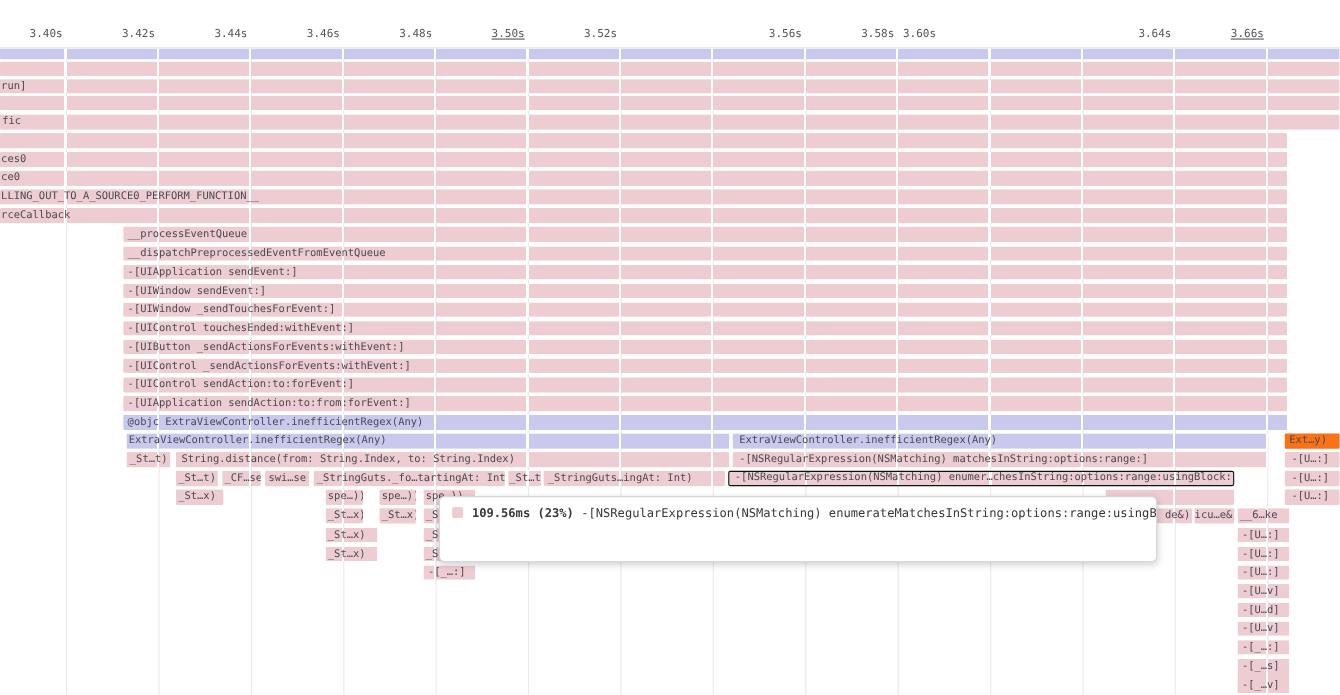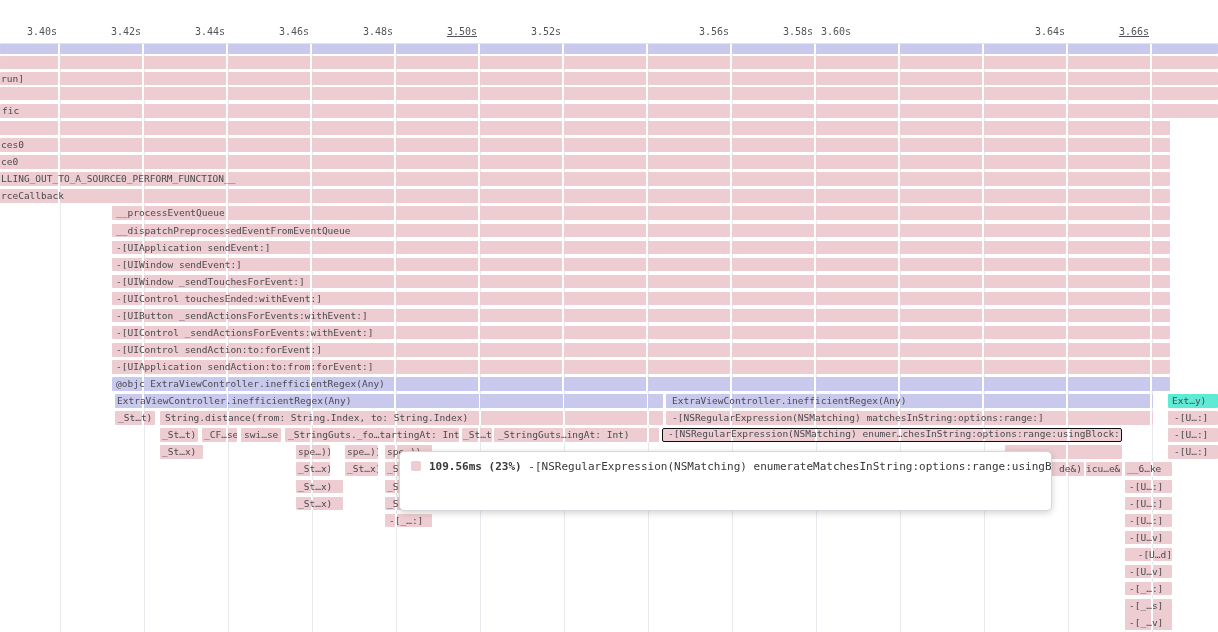--- a/index.html
+++ b/index.html
@@ -59,21 +59,21 @@
       <div class="bar" style="left: 112px; top: 257.6px; width: 1058px; height: 13.5px; line-height: 13.5px; background-color: rgb(237, 205, 209); background-image: linear-gradient(to right, transparent 0px, transparent 30.5px, rgb(255, 255, 255) 30.5px, rgb(255, 255, 255) 32.5px, transparent 32.5px, transparent 114.5px, rgb(255, 255, 255) 114.5px, rgb(255, 255, 255) 116.5px, transparent 116.5px, transparent 198.5px, rgb(255, 255, 255) 198.5px, rgb(255, 255, 255) 200.5px, transparent 200.5px, transparent 282.5px, rgb(255, 255, 255) 282.5px, rgb(255, 255, 255) 284.5px, transparent 284.5px, transparent 366.5px, rgb(255, 255, 255) 366.5px, rgb(255, 255, 255) 368.5px, transparent 368.5px, transparent 450.5px, rgb(255, 255, 255) 450.5px, rgb(255, 255, 255) 452.5px, transparent 452.5px, transparent 534.5px, rgb(255, 255, 255) 534.5px, rgb(255, 255, 255) 536.5px, transparent 536.5px, transparent 618.5px, rgb(255, 255, 255) 618.5px, rgb(255, 255, 255) 620.5px, transparent 620.5px, transparent 702.5px, rgb(255, 255, 255) 702.5px, rgb(255, 255, 255) 704.5px, transparent 704.5px, transparent 786.5px, rgb(255, 255, 255) 786.5px, rgb(255, 255, 255) 788.5px, transparent 788.5px, transparent 870.5px, rgb(255, 255, 255) 870.5px, rgb(255, 255, 255) 872.5px, transparent 872.5px, transparent 954.5px, rgb(255, 255, 255) 954.5px, rgb(255, 255, 255) 956.5px, transparent 956.5px, transparent 1038.5px, rgb(255, 255, 255) 1038.5px, rgb(255, 255, 255) 1040.5px, transparent 1040.5px, transparent 1058px); padding-left: 4px;">-[UIWindow sendEvent:]</div>
       <div class="bar" style="left: 112px; top: 274.7px; width: 1058px; height: 13.5px; line-height: 13.5px; background-color: rgb(237, 205, 209); background-image: linear-gradient(to right, transparent 0px, transparent 30.5px, rgb(255, 255, 255) 30.5px, rgb(255, 255, 255) 32.5px, transparent 32.5px, transparent 114.5px, rgb(255, 255, 255) 114.5px, rgb(255, 255, 255) 116.5px, transparent 116.5px, transparent 198.5px, rgb(255, 255, 255) 198.5px, rgb(255, 255, 255) 200.5px, transparent 200.5px, transparent 282.5px, rgb(255, 255, 255) 282.5px, rgb(255, 255, 255) 284.5px, transparent 284.5px, transparent 366.5px, rgb(255, 255, 255) 366.5px, rgb(255, 255, 255) 368.5px, transparent 368.5px, transparent 450.5px, rgb(255, 255, 255) 450.5px, rgb(255, 255, 255) 452.5px, transparent 452.5px, transparent 534.5px, rgb(255, 255, 255) 534.5px, rgb(255, 255, 255) 536.5px, transparent 536.5px, transparent 618.5px, rgb(255, 255, 255) 618.5px, rgb(255, 255, 255) 620.5px, transparent 620.5px, transparent 702.5px, rgb(255, 255, 255) 702.5px, rgb(255, 255, 255) 704.5px, transparent 704.5px, transparent 786.5px, rgb(255, 255, 255) 786.5px, rgb(255, 255, 255) 788.5px, transparent 788.5px, transparent 870.5px, rgb(255, 255, 255) 870.5px, rgb(255, 255, 255) 872.5px, transparent 872.5px, transparent 954.5px, rgb(255, 255, 255) 954.5px, rgb(255, 255, 255) 956.5px, transparent 956.5px, transparent 1038.5px, rgb(255, 255, 255) 1038.5px, rgb(255, 255, 255) 1040.5px, transparent 1040.5px, transparent 1058px); padding-left: 4px;">-[UIWindow _sendTouchesForEvent:]</div>
       <div class="bar" style="left: 112px; top: 291.8px; width: 1058px; height: 13.5px; line-height: 13.5px; background-color: rgb(237, 205, 209); background-image: linear-gradient(to right, transparent 0px, transparent 30.5px, rgb(255, 255, 255) 30.5px, rgb(255, 255, 255) 32.5px, transparent 32.5px, transparent 114.5px, rgb(255, 255, 255) 114.5px, rgb(255, 255, 255) 116.5px, transparent 116.5px, transparent 198.5px, rgb(255, 255, 255) 198.5px, rgb(255, 255, 255) 200.5px, transparent 200.5px, transparent 282.5px, rgb(255, 255, 255) 282.5px, rgb(255, 255, 255) 284.5px, transparent 284.5px, transparent 366.5px, rgb(255, 255, 255) 366.5px, rgb(255, 255, 255) 368.5px, transparent 368.5px, transparent 450.5px, rgb(255, 255, 255) 450.5px, rgb(255, 255, 255) 452.5px, transparent 452.5px, transparent 534.5px, rgb(255, 255, 255) 534.5px, rgb(255, 255, 255) 536.5px, transparent 536.5px, transparent 618.5px, rgb(255, 255, 255) 618.5px, rgb(255, 255, 255) 620.5px, transparent 620.5px, transparent 702.5px, rgb(255, 255, 255) 702.5px, rgb(255, 255, 255) 704.5px, transparent 704.5px, transparent 786.5px, rgb(255, 255, 255) 786.5px, rgb(255, 255, 255) 788.5px, transparent 788.5px, transparent 870.5px, rgb(255, 255, 255) 870.5px, rgb(255, 255, 255) 872.5px, transparent 872.5px, transparent 954.5px, rgb(255, 255, 255) 954.5px, rgb(255, 255, 255) 956.5px, transparent 956.5px, transparent 1038.5px, rgb(255, 255, 255) 1038.5px, rgb(255, 255, 255) 1040.5px, transparent 1040.5px, transparent 1058px); padding-left: 4px;">-[UIControl touchesEnded:withEvent:]</div>
       <div class="bar" style="left: 112px; top: 308.8px; width: 1058px; height: 13.5px; line-height: 13.5px; background-color: rgb(237, 205, 209); background-image: linear-gradient(to right, transparent 0px, transparent 30.5px, rgb(255, 255, 255) 30.5px, rgb(255, 255, 255) 32.5px, transparent 32.5px, transparent 114.5px, rgb(255, 255, 255) 114.5px, rgb(255, 255, 255) 116.5px, transparent 116.5px, transparent 198.5px, rgb(255, 255, 255) 198.5px, rgb(255, 255, 255) 200.5px, transparent 200.5px, transparent 282.5px, rgb(255, 255, 255) 282.5px, rgb(255, 255, 255) 284.5px, transparent 284.5px, transparent 366.5px, rgb(255, 255, 255) 366.5px, rgb(255, 255, 255) 368.5px, transparent 368.5px, transparent 450.5px, rgb(255, 255, 255) 450.5px, rgb(255, 255, 255) 452.5px, transparent 452.5px, transparent 534.5px, rgb(255, 255, 255) 534.5px, rgb(255, 255, 255) 536.5px, transparent 536.5px, transparent 618.5px, rgb(255, 255, 255) 618.5px, rgb(255, 255, 255) 620.5px, transparent 620.5px, transparent 702.5px, rgb(255, 255, 255) 702.5px, rgb(255, 255, 255) 704.5px, transparent 704.5px, transparent 786.5px, rgb(255, 255, 255) 786.5px, rgb(255, 255, 255) 788.5px, transparent 788.5px, transparent 870.5px, rgb(255, 255, 255) 870.5px, rgb(255, 255, 255) 872.5px, transparent 872.5px, transparent 954.5px, rgb(255, 255, 255) 954.5px, rgb(255, 255, 255) 956.5px, transparent 956.5px, transparent 1038.5px, rgb(255, 255, 255) 1038.5px, rgb(255, 255, 255) 1040.5px, transparent 1040.5px, transparent 1058px); padding-left: 4px;">-[UIButton _sendActionsForEvents:withEvent:]</div>
       <div class="bar" style="left: 112px; top: 325.9px; width: 1058px; height: 13.5px; line-height: 13.5px; background-color: rgb(237, 205, 209); background-image: linear-gradient(to right, transparent 0px, transparent 30.5px, rgb(255, 255, 255) 30.5px, rgb(255, 255, 255) 32.5px, transparent 32.5px, transparent 114.5px, rgb(255, 255, 255) 114.5px, rgb(255, 255, 255) 116.5px, transparent 116.5px, transparent 198.5px, rgb(255, 255, 255) 198.5px, rgb(255, 255, 255) 200.5px, transparent 200.5px, transparent 282.5px, rgb(255, 255, 255) 282.5px, rgb(255, 255, 255) 284.5px, transparent 284.5px, transparent 366.5px, rgb(255, 255, 255) 366.5px, rgb(255, 255, 255) 368.5px, transparent 368.5px, transparent 450.5px, rgb(255, 255, 255) 450.5px, rgb(255, 255, 255) 452.5px, transparent 452.5px, transparent 534.5px, rgb(255, 255, 255) 534.5px, rgb(255, 255, 255) 536.5px, transparent 536.5px, transparent 618.5px, rgb(255, 255, 255) 618.5px, rgb(255, 255, 255) 620.5px, transparent 620.5px, transparent 702.5px, rgb(255, 255, 255) 702.5px, rgb(255, 255, 255) 704.5px, transparent 704.5px, transparent 786.5px, rgb(255, 255, 255) 786.5px, rgb(255, 255, 255) 788.5px, transparent 788.5px, transparent 870.5px, rgb(255, 255, 255) 870.5px, rgb(255, 255, 255) 872.5px, transparent 872.5px, transparent 954.5px, rgb(255, 255, 255) 954.5px, rgb(255, 255, 255) 956.5px, transparent 956.5px, transparent 1038.5px, rgb(255, 255, 255) 1038.5px, rgb(255, 255, 255) 1040.5px, transparent 1040.5px, transparent 1058px); padding-left: 4px;">-[UIControl _sendActionsForEvents:withEvent:]</div>
       <div class="bar" style="left: 112px; top: 343px; width: 1058px; height: 13.5px; line-height: 13.5px; background-color: rgb(237, 205, 209); background-image: linear-gradient(to right, transparent 0px, transparent 30.5px, rgb(255, 255, 255) 30.5px, rgb(255, 255, 255) 32.5px, transparent 32.5px, transparent 114.5px, rgb(255, 255, 255) 114.5px, rgb(255, 255, 255) 116.5px, transparent 116.5px, transparent 198.5px, rgb(255, 255, 255) 198.5px, rgb(255, 255, 255) 200.5px, transparent 200.5px, transparent 282.5px, rgb(255, 255, 255) 282.5px, rgb(255, 255, 255) 284.5px, transparent 284.5px, transparent 366.5px, rgb(255, 255, 255) 366.5px, rgb(255, 255, 255) 368.5px, transparent 368.5px, transparent 450.5px, rgb(255, 255, 255) 450.5px, rgb(255, 255, 255) 452.5px, transparent 452.5px, transparent 534.5px, rgb(255, 255, 255) 534.5px, rgb(255, 255, 255) 536.5px, transparent 536.5px, transparent 618.5px, rgb(255, 255, 255) 618.5px, rgb(255, 255, 255) 620.5px, transparent 620.5px, transparent 702.5px, rgb(255, 255, 255) 702.5px, rgb(255, 255, 255) 704.5px, transparent 704.5px, transparent 786.5px, rgb(255, 255, 255) 786.5px, rgb(255, 255, 255) 788.5px, transparent 788.5px, transparent 870.5px, rgb(255, 255, 255) 870.5px, rgb(255, 255, 255) 872.5px, transparent 872.5px, transparent 954.5px, rgb(255, 255, 255) 954.5px, rgb(255, 255, 255) 956.5px, transparent 956.5px, transparent 1038.5px, rgb(255, 255, 255) 1038.5px, rgb(255, 255, 255) 1040.5px, transparent 1040.5px, transparent 1058px); padding-left: 4px;">-[UIControl sendAction:to:forEvent:]</div>
       <div class="bar" style="left: 112px; top: 360px; width: 1058px; height: 13.5px; line-height: 13.5px; background-color: rgb(237, 205, 209); background-image: linear-gradient(to right, transparent 0px, transparent 30.5px, rgb(255, 255, 255) 30.5px, rgb(255, 255, 255) 32.5px, transparent 32.5px, transparent 114.5px, rgb(255, 255, 255) 114.5px, rgb(255, 255, 255) 116.5px, transparent 116.5px, transparent 198.5px, rgb(255, 255, 255) 198.5px, rgb(255, 255, 255) 200.5px, transparent 200.5px, transparent 282.5px, rgb(255, 255, 255) 282.5px, rgb(255, 255, 255) 284.5px, transparent 284.5px, transparent 366.5px, rgb(255, 255, 255) 366.5px, rgb(255, 255, 255) 368.5px, transparent 368.5px, transparent 450.5px, rgb(255, 255, 255) 450.5px, rgb(255, 255, 255) 452.5px, transparent 452.5px, transparent 534.5px, rgb(255, 255, 255) 534.5px, rgb(255, 255, 255) 536.5px, transparent 536.5px, transparent 618.5px, rgb(255, 255, 255) 618.5px, rgb(255, 255, 255) 620.5px, transparent 620.5px, transparent 702.5px, rgb(255, 255, 255) 702.5px, rgb(255, 255, 255) 704.5px, transparent 704.5px, transparent 786.5px, rgb(255, 255, 255) 786.5px, rgb(255, 255, 255) 788.5px, transparent 788.5px, transparent 870.5px, rgb(255, 255, 255) 870.5px, rgb(255, 255, 255) 872.5px, transparent 872.5px, transparent 954.5px, rgb(255, 255, 255) 954.5px, rgb(255, 255, 255) 956.5px, transparent 956.5px, transparent 1038.5px, rgb(255, 255, 255) 1038.5px, rgb(255, 255, 255) 1040.5px, transparent 1040.5px, transparent 1058px); padding-left: 4px;">-[UIApplication sendAction:to:from:forEvent:]</div>
       <div class="bar" style="left: 112px; top: 377.1px; width: 1058px; height: 13.5px; line-height: 13.5px; background-color: rgb(201, 201, 238); background-image: linear-gradient(to right, transparent 0px, transparent 30.5px, rgb(255, 255, 255) 30.5px, rgb(255, 255, 255) 32.5px, transparent 32.5px, transparent 114.5px, rgb(255, 255, 255) 114.5px, rgb(255, 255, 255) 116.5px, transparent 116.5px, transparent 198.5px, rgb(255, 255, 255) 198.5px, rgb(255, 255, 255) 200.5px, transparent 200.5px, transparent 282.5px, rgb(255, 255, 255) 282.5px, rgb(255, 255, 255) 284.5px, transparent 284.5px, transparent 366.5px, rgb(255, 255, 255) 366.5px, rgb(255, 255, 255) 368.5px, transparent 368.5px, transparent 450.5px, rgb(255, 255, 255) 450.5px, rgb(255, 255, 255) 452.5px, transparent 452.5px, transparent 534.5px, rgb(255, 255, 255) 534.5px, rgb(255, 255, 255) 536.5px, transparent 536.5px, transparent 618.5px, rgb(255, 255, 255) 618.5px, rgb(255, 255, 255) 620.5px, transparent 620.5px, transparent 702.5px, rgb(255, 255, 255) 702.5px, rgb(255, 255, 255) 704.5px, transparent 704.5px, transparent 786.5px, rgb(255, 255, 255) 786.5px, rgb(255, 255, 255) 788.5px, transparent 788.5px, transparent 870.5px, rgb(255, 255, 255) 870.5px, rgb(255, 255, 255) 872.5px, transparent 872.5px, transparent 954.5px, rgb(255, 255, 255) 954.5px, rgb(255, 255, 255) 956.5px, transparent 956.5px, transparent 1038.5px, rgb(255, 255, 255) 1038.5px, rgb(255, 255, 255) 1040.5px, transparent 1040.5px, transparent 1058px); padding-left: 4px;">@objc ExtraViewController.inefficientRegex(Any)</div>
       <div class="bar" style="left: 115px; top: 394.2px; width: 548px; height: 13.5px; line-height: 13.5px; background-color: rgb(201, 201, 238); background-image: linear-gradient(to right, transparent 0px, transparent 27.5px, rgb(255, 255, 255) 27.5px, rgb(255, 255, 255) 29.5px, transparent 29.5px, transparent 111.5px, rgb(255, 255, 255) 111.5px, rgb(255, 255, 255) 113.5px, transparent 113.5px, transparent 195.5px, rgb(255, 255, 255) 195.5px, rgb(255, 255, 255) 197.5px, transparent 197.5px, transparent 279.5px, rgb(255, 255, 255) 279.5px, rgb(255, 255, 255) 281.5px, transparent 281.5px, transparent 363.5px, rgb(255, 255, 255) 363.5px, rgb(255, 255, 255) 365.5px, transparent 365.5px, transparent 447.5px, rgb(255, 255, 255) 447.5px, rgb(255, 255, 255) 449.5px, transparent 449.5px, transparent 531.5px, rgb(255, 255, 255) 531.5px, rgb(255, 255, 255) 533.5px, transparent 533.5px, transparent 548px); padding-left: 2px;">ExtraViewController.inefficientRegex(Any)</div>
       <div class="bar" style="left: 666px; top: 394.2px; width: 487px; height: 13.5px; line-height: 13.5px; background-color: rgb(201, 201, 238); background-image: linear-gradient(to right, transparent 0px, transparent 64.5px, rgb(255, 255, 255) 64.5px, rgb(255, 255, 255) 66.5px, transparent 66.5px, transparent 148.5px, rgb(255, 255, 255) 148.5px, rgb(255, 255, 255) 150.5px, transparent 150.5px, transparent 232.5px, rgb(255, 255, 255) 232.5px, rgb(255, 255, 255) 234.5px, transparent 234.5px, transparent 316.5px, rgb(255, 255, 255) 316.5px, rgb(255, 255, 255) 318.5px, transparent 318.5px, transparent 400.5px, rgb(255, 255, 255) 400.5px, rgb(255, 255, 255) 402.5px, transparent 402.5px, transparent 484.5px, rgb(255, 255, 255) 484.5px, rgb(255, 255, 255) 486.5px, transparent 486.5px, transparent 487px); padding-left: 6px;">ExtraViewController.inefficientRegex(Any)</div>
-      <div class="bar" style="left: 1168px; top: 394.2px; width: 50px; height: 13.5px; line-height: 13.5px; background-color: #5eead4; padding-left: 4px;">Ext…y)</div>
+      <div class="bar" style="left: 1168px; top: 394.2px; width: 50px; height: 13.5px; line-height: 13.5px; background-color: #f97316; padding-left: 4px;">Ext…y)</div>
       <div class="bar" style="left: 115px; top: 411.2px; width: 40px; height: 13.5px; line-height: 13.5px; background-color: rgb(237, 205, 209); background-image: linear-gradient(to right, transparent 0px, transparent 27.5px, rgb(255, 255, 255) 27.5px, rgb(255, 255, 255) 29.5px, transparent 29.5px, transparent 40px); padding-left: 3px;">_St…t)</div>
       <div class="bar" style="left: 160px; top: 411.2px; width: 503px; height: 13.5px; line-height: 13.5px; background-color: rgb(237, 205, 209); background-image: linear-gradient(to right, transparent 0px, transparent 66.5px, rgb(255, 255, 255) 66.5px, rgb(255, 255, 255) 68.5px, transparent 68.5px, transparent 150.5px, rgb(255, 255, 255) 150.5px, rgb(255, 255, 255) 152.5px, transparent 152.5px, transparent 234.5px, rgb(255, 255, 255) 234.5px, rgb(255, 255, 255) 236.5px, transparent 236.5px, transparent 318.5px, rgb(255, 255, 255) 318.5px, rgb(255, 255, 255) 320.5px, transparent 320.5px, transparent 402.5px, rgb(255, 255, 255) 402.5px, rgb(255, 255, 255) 404.5px, transparent 404.5px, transparent 486.5px, rgb(255, 255, 255) 486.5px, rgb(255, 255, 255) 488.5px, transparent 488.5px, transparent 503px); padding-left: 5px;">String.distance(from: String.Index, to: String.Index)</div>
       <div class="bar" style="left: 666px; top: 411.2px; width: 487px; height: 13.5px; line-height: 13.5px; background-color: rgb(237, 205, 209); background-image: linear-gradient(to right, transparent 0px, transparent 64.5px, rgb(255, 255, 255) 64.5px, rgb(255, 255, 255) 66.5px, transparent 66.5px, transparent 148.5px, rgb(255, 255, 255) 148.5px, rgb(255, 255, 255) 150.5px, transparent 150.5px, transparent 232.5px, rgb(255, 255, 255) 232.5px, rgb(255, 255, 255) 234.5px, transparent 234.5px, transparent 316.5px, rgb(255, 255, 255) 316.5px, rgb(255, 255, 255) 318.5px, transparent 318.5px, transparent 400.5px, rgb(255, 255, 255) 400.5px, rgb(255, 255, 255) 402.5px, transparent 402.5px, transparent 484.5px, rgb(255, 255, 255) 484.5px, rgb(255, 255, 255) 486.5px, transparent 486.5px, transparent 487px); padding-left: 6px;">-[NSRegularExpression(NSMatching) matchesInString:options:range:]</div>
       <div class="bar" style="left: 1168px; top: 411.2px; width: 50px; height: 13.5px; line-height: 13.5px; background-color: rgb(237, 205, 209); padding-left: 6px;">-[U…:]</div>
       <div class="bar" style="left: 160px; top: 428.3px; width: 38px; height: 13.5px; line-height: 13.5px; background-color: rgb(237, 205, 209); padding-left: 2px;">_St…t)</div>
       <div class="bar" style="left: 202px; top: 428.3px; width: 35px; height: 13.5px; line-height: 13.5px; background-color: rgb(237, 205, 209); background-image: linear-gradient(to right, transparent 0px, transparent 24.5px, rgb(255, 255, 255) 24.5px, rgb(255, 255, 255) 26.5px, transparent 26.5px, transparent 35px); padding-left: 2px;">_CF…se</div>
       <div class="bar" style="left: 241px; top: 428.3px; width: 40px; height: 13.5px; line-height: 13.5px; background-color: rgb(237, 205, 209); padding-left: 3px;">swi…se</div>
       <div class="bar" style="left: 285px; top: 428.3px; width: 174px; height: 13.5px; line-height: 13.5px; background-color: rgb(237, 205, 209); background-image: linear-gradient(to right, transparent 0px, transparent 25.5px, rgb(255, 255, 255) 25.5px, rgb(255, 255, 255) 27.5px, transparent 27.5px, transparent 109.5px, rgb(255, 255, 255) 109.5px, rgb(255, 255, 255) 111.5px, transparent 111.5px, transparent 174px); padding-left: 3px;">_StringGuts._fo…tartingAt: Int)</div>
       <div class="bar" style="left: 462px; top: 428.3px; width: 30px; height: 13.5px; line-height: 13.5px; background-color: rgb(237, 205, 209); background-image: linear-gradient(to right, transparent 0px, transparent 16.5px, rgb(255, 255, 255) 16.5px, rgb(255, 255, 255) 18.5px, transparent 18.5px, transparent 30px); padding-left: 1px;">_St…t)</div>
       <div class="bar" style="left: 494px; top: 428.3px; width: 165px; height: 13.5px; line-height: 13.5px; background-color: rgb(237, 205, 209); background-image: linear-gradient(to right, transparent 0px, transparent 68.5px, rgb(255, 255, 255) 68.5px, rgb(255, 255, 255) 70.5px, transparent 70.5px, transparent 152.5px, rgb(255, 255, 255) 152.5px, rgb(255, 255, 255) 154.5px, transparent 154.5px, transparent 165px); padding-left: 4px;">_StringGuts…ingAt: Int)</div>
@@ -93,21 +93,21 @@
       <div class="bar" style="left: 1125px; top: 462.4px; width: 47px; height: 13.5px; line-height: 13.5px; background-color: rgb(237, 205, 209); background-image: linear-gradient(to right, transparent 0px, transparent 25.5px, rgb(255, 255, 255) 25.5px, rgb(255, 255, 255) 27.5px, transparent 27.5px, transparent 47px); padding-left: 2px;">__6…ke</div>
       <div class="bar" style="left: 296px; top: 479.5px; width: 47px; height: 13.5px; line-height: 13.5px; background-color: rgb(237, 205, 209); background-image: linear-gradient(to right, transparent 0px, transparent 14.5px, rgb(255, 255, 255) 14.5px, rgb(255, 255, 255) 16.5px, transparent 16.5px, transparent 47px); padding-left: 2px;">_St…x)</div>
       <div class="bar" style="left: 385px; top: 479.5px; width: 47px; height: 13.5px; line-height: 13.5px; background-color: rgb(237, 205, 209); background-image: linear-gradient(to right, transparent 0px, transparent 9.5px, rgb(255, 255, 255) 9.5px, rgb(255, 255, 255) 11.5px, transparent 11.5px, transparent 47px); padding-left: 2px;">_St…x)</div>
       <div class="bar" style="left: 1125px; top: 479.5px; width: 47px; height: 13.5px; line-height: 13.5px; background-color: rgb(237, 205, 209); background-image: linear-gradient(to right, transparent 0px, transparent 25.5px, rgb(255, 255, 255) 25.5px, rgb(255, 255, 255) 27.5px, transparent 27.5px, transparent 47px); padding-left: 4px;">-[U…:]</div>
       <div class="bar" style="left: 296px; top: 496.6px; width: 47px; height: 13.5px; line-height: 13.5px; background-color: rgb(237, 205, 209); background-image: linear-gradient(to right, transparent 0px, transparent 14.5px, rgb(255, 255, 255) 14.5px, rgb(255, 255, 255) 16.5px, transparent 16.5px, transparent 47px); padding-left: 2px;">_St…x)</div>
       <div class="bar" style="left: 385px; top: 496.6px; width: 47px; height: 13.5px; line-height: 13.5px; background-color: rgb(237, 205, 209); background-image: linear-gradient(to right, transparent 0px, transparent 9.5px, rgb(255, 255, 255) 9.5px, rgb(255, 255, 255) 11.5px, transparent 11.5px, transparent 47px); padding-left: 2px;">_St…x)</div>
       <div class="bar" style="left: 1125px; top: 496.6px; width: 47px; height: 13.5px; line-height: 13.5px; background-color: rgb(237, 205, 209); background-image: linear-gradient(to right, transparent 0px, transparent 25.5px, rgb(255, 255, 255) 25.5px, rgb(255, 255, 255) 27.5px, transparent 27.5px, transparent 47px); padding-left: 4px;">-[U…:]</div>
       <div class="bar" style="left: 385px; top: 513.7px; width: 47px; height: 13.5px; line-height: 13.5px; background-color: rgb(237, 205, 209); background-image: linear-gradient(to right, transparent 0px, transparent 9.5px, rgb(255, 255, 255) 9.5px, rgb(255, 255, 255) 11.5px, transparent 11.5px, transparent 47px); padding-left: 4px;">-[_…:]</div>
       <div class="bar" style="left: 1125px; top: 513.7px; width: 47px; height: 13.5px; line-height: 13.5px; background-color: rgb(237, 205, 209); background-image: linear-gradient(to right, transparent 0px, transparent 25.5px, rgb(255, 255, 255) 25.5px, rgb(255, 255, 255) 27.5px, transparent 27.5px, transparent 47px); padding-left: 4px;">-[U…:]</div>
       <div class="bar" style="left: 1125px; top: 530.7px; width: 47px; height: 13.5px; line-height: 13.5px; background-color: rgb(237, 205, 209); background-image: linear-gradient(to right, transparent 0px, transparent 25.5px, rgb(255, 255, 255) 25.5px, rgb(255, 255, 255) 27.5px, transparent 27.5px, transparent 47px); padding-left: 4px;">-[U…v]</div>
-      <div class="bar" style="left: 1125px; top: 547.8px; width: 47px; height: 13.5px; line-height: 13.5px; background-color: rgb(237, 205, 209); background-image: linear-gradient(to right, transparent 0px, transparent 25.5px, rgb(255, 255, 255) 25.5px, rgb(255, 255, 255) 27.5px, transparent 27.5px, transparent 47px); padding-left: 4px; text-align: right;">-[U…d]</div>
+      <div class="bar" style="left: 1125px; top: 547.8px; width: 47px; height: 13.5px; line-height: 13.5px; background-color: rgb(237, 205, 209); background-image: linear-gradient(to right, transparent 0px, transparent 25.5px, rgb(255, 255, 255) 25.5px, rgb(255, 255, 255) 27.5px, transparent 27.5px, transparent 47px); padding-left: 4px;">-[U…d]</div>
       <div class="bar" style="left: 1125px; top: 564.9px; width: 47px; height: 13.5px; line-height: 13.5px; background-color: rgb(237, 205, 209); background-image: linear-gradient(to right, transparent 0px, transparent 25.5px, rgb(255, 255, 255) 25.5px, rgb(255, 255, 255) 27.5px, transparent 27.5px, transparent 47px); padding-left: 4px;">-[U…v]</div>
       <div class="bar" style="left: 1125px; top: 581.9px; width: 47px; height: 13.5px; line-height: 13.5px; background-color: rgb(237, 205, 209); background-image: linear-gradient(to right, transparent 0px, transparent 25.5px, rgb(255, 255, 255) 25.5px, rgb(255, 255, 255) 27.5px, transparent 27.5px, transparent 47px); padding-left: 4px;">-[_…:]</div>
       <div class="bar" style="left: 1125px; top: 599px; width: 47px; height: 31px; line-height: 13.5px; background-color: rgb(237, 205, 209); background-image: linear-gradient(to right, transparent 0px, transparent 25.5px, rgb(255, 255, 255) 25.5px, rgb(255, 255, 255) 27.5px, transparent 27.5px, transparent 47px); padding-left: 4px;">-[_…s]</div>
       <div class="bar" style="left: 1125px; top: 616.1px; width: 47px; height: 13.5px; line-height: 13.5px; background-color: rgb(237, 205, 209); background-image: linear-gradient(to right, transparent 0px, transparent 25.5px, rgb(255, 255, 255) 25.5px, rgb(255, 255, 255) 27.5px, transparent 27.5px, transparent 47px); padding-left: 4px;">-[_…v]</div>
     </div>
   <div id="axis">
       <span class="tick" style="left: 57px;">3.40s</span>
       <span class="tick" style="left: 141px;">3.42s</span>
       <span class="tick" style="left: 225px;">3.44s</span>
       <span class="tick" style="left: 309px;">3.46s</span>

